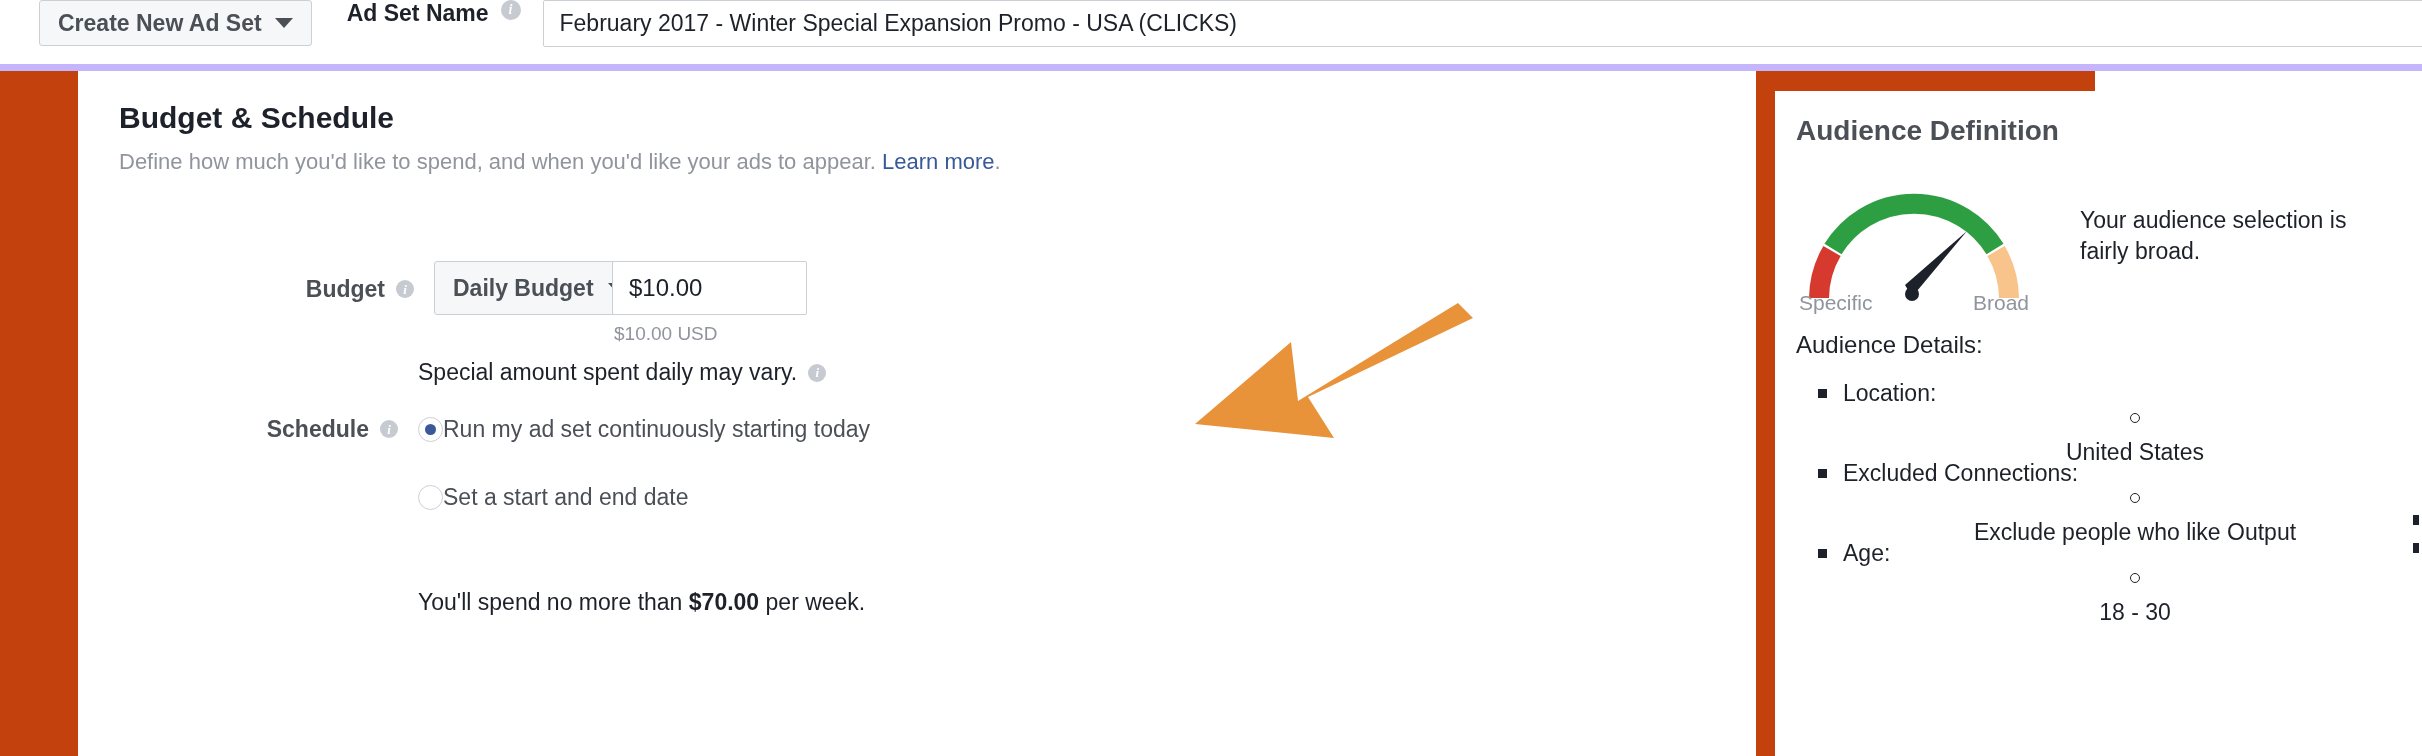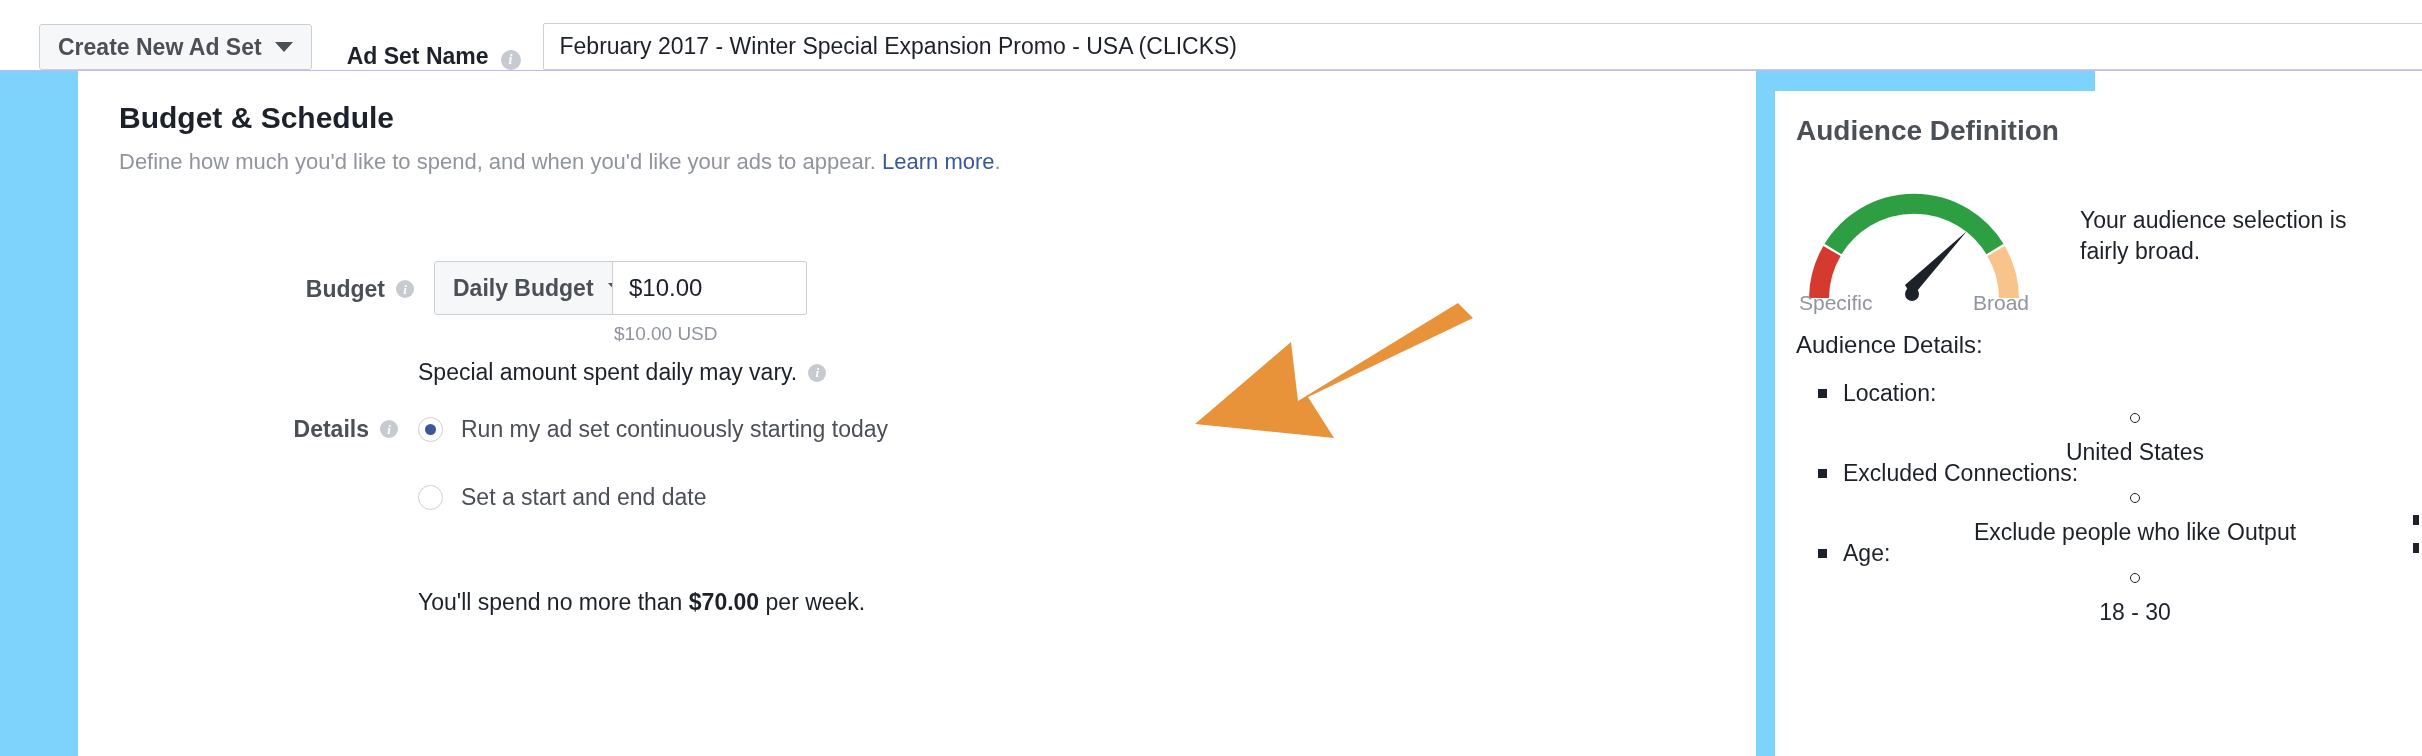--- a/index.html
+++ b/index.html
@@ -16,24 +16,24 @@
     color: #1d2129;
   }
 
   
   .topbar {
     position: absolute;
     left: 0; top: 0;
     width: 2422px;
     height: 71px;
     background: #ffffff;
-    border-bottom: 1px solid #c4b5fd;
-    box-sizing: border-box;
-    display: flex;
-    align-items: flex-end;
+    border-bottom: 7px solid #c4b5fd;
+    box-sizing: border-box;
+    display: flex;
+    align-items: flex-start;
   }
   .create-btn {
     margin-left: 39px;
     height: 46px;
     min-width: 203px;
     background: #f6f7f8;
     border: 1px solid #ccd0d5;
     border-radius: 3px;
     box-sizing: border-box;
     display: flex;
@@ -98,21 +98,21 @@
     overflow: hidden;
     white-space: nowrap;
   }
 
   
   .body-area {
     position: absolute;
     left: 0; top: 71px;
     width: 2095px;
     height: 685px;
-    background: #7dd3fc;
+    background: #c2410c;
   }
 
   
   .main-panel {
     position: absolute;
     left: 78px; top: 0;
     width: 1678px;
     height: 685px;
     background: #ffffff;
     box-sizing: border-box;
@@ -221,21 +221,20 @@
   }
   .schedule-label { left: 0; top: 0; }
 
   .radio-group {
     position: absolute;
     left: 340px; top: 0;
   }
   .radio-row {
     display: flex;
     align-items: center;
-    gap: 18px;
     height: 56px;
     cursor: pointer;
   }
   .radio-row + .radio-row { margin-top: 12px; }
   .radio {
     width: 25px; height: 25px;
     border-radius: 50%;
     border: 1px solid #ccd0d5;
     background: #ffffff;
     box-sizing: border-box;
@@ -409,21 +408,21 @@
       <div class="budget-helper">$10.00 USD</div>
     </div>
 
     <div class="actual-amount">
       <span>Special amount spent daily may vary.</span>
       <span class="info-icon small">i</span>
     </div>
 
     <div class="row-schedule">
       <div class="field-label schedule-label">
-        <span>Details</span>
+        <span>Schedule</span>
         <span class="info-icon small">i</span>
       </div>
 
       <div class="radio-group">
         <div class="radio-row">
           <span class="radio checked"></span>
           <span class="radio-label">Run my ad set continuously starting today</span>
         </div>
         <div class="radio-row">
           <span class="radio"></span>

